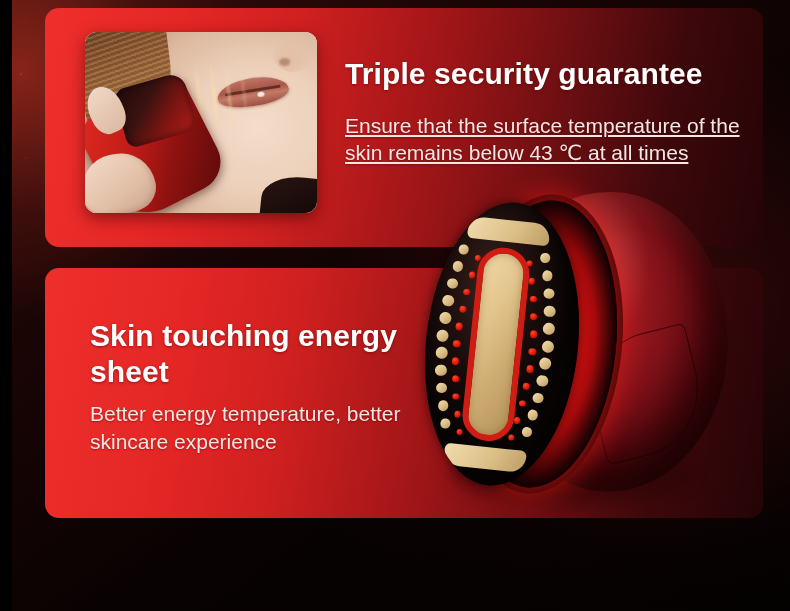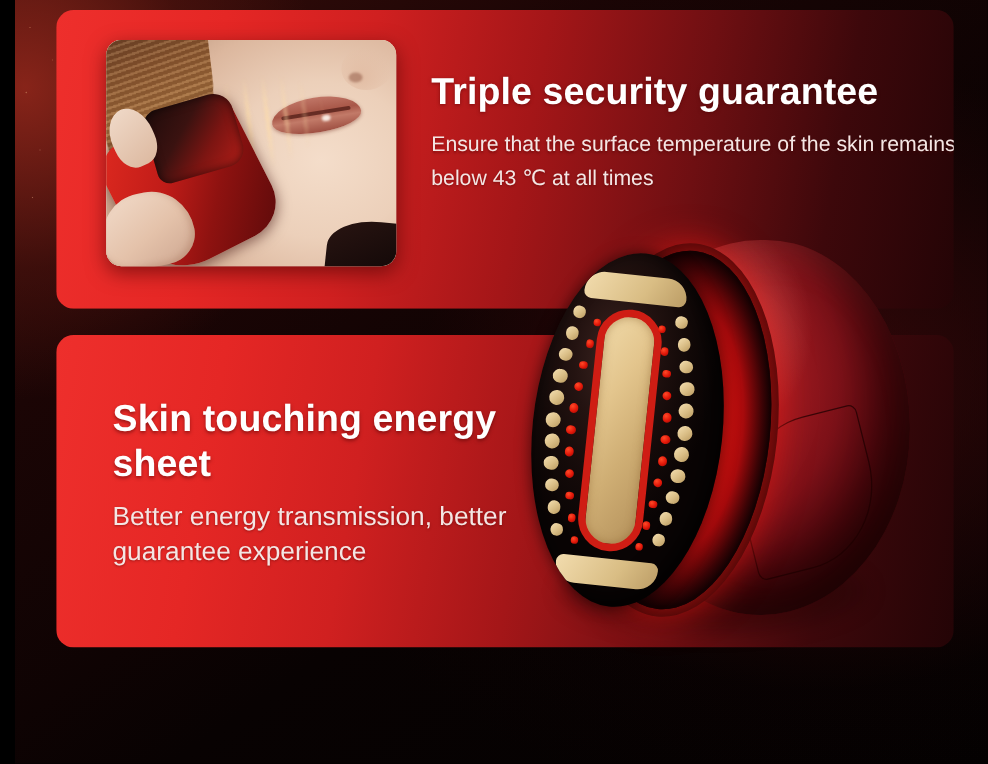--- a/index.html
+++ b/index.html
@@ -168,21 +168,21 @@
     text-shadow:0 1px 3px rgba(70,0,0,.5);
   }
   .tx-sub{
     color:#f4e6e4;
     font-weight:400;
     text-shadow:0 1px 2px rgba(70,0,0,.45);
   }
 
   #top-text { position:absolute; left:300px; top:47px; width:420px; }
   #top-text .tx-head { font-size:30px; line-height:38px; }
-  #top-text .tx-sub  { font-size:17px; line-height:27px; margin-top:9px; }
+  #top-text .tx-sub  { font-size:21px; line-height:27px; margin-top:19px;text-decoration:underline; }
 
   #bottom-text { position:absolute; left:45px; top:50px; width:350px; }
   #bottom-text .tx-head { font-size:30px; line-height:36px; }
   #bottom-text .tx-sub  { font-size:21px; line-height:28px; margin-top:10px; }
 
   
   #device {
     position:absolute; left:404px; top:186px;
     width:312px; height:330px;
     z-index:40;
@@ -288,21 +288,21 @@
     <div id="top-text" class="nosel">
       <div class="tx-head">Triple security guarantee</div>
       <div class="tx-sub">Ensure that the surface temperature of the skin remains below 43 ℃ at all times</div>
     </div>
 
   </div>
 
   <div class="panel" id="panel-bottom">
     <div id="bottom-text" class="nosel">
       <div class="tx-head">Skin touching energy sheet</div>
-      <div class="tx-sub">Better energy transmission, better guarantee experience</div>
+      <div class="tx-sub">Better energy temperature, better skincare experience</div>
     </div>
   </div>
 
   <div id="device">
     <div class="dev-shadow"></div>
     <div class="dev-body"></div>
     <div class="dev-hl"></div>
     <div class="dev-seam"></div>
     <div class="dev-glow-rim"></div>
     <div class="dev-glow"></div>

